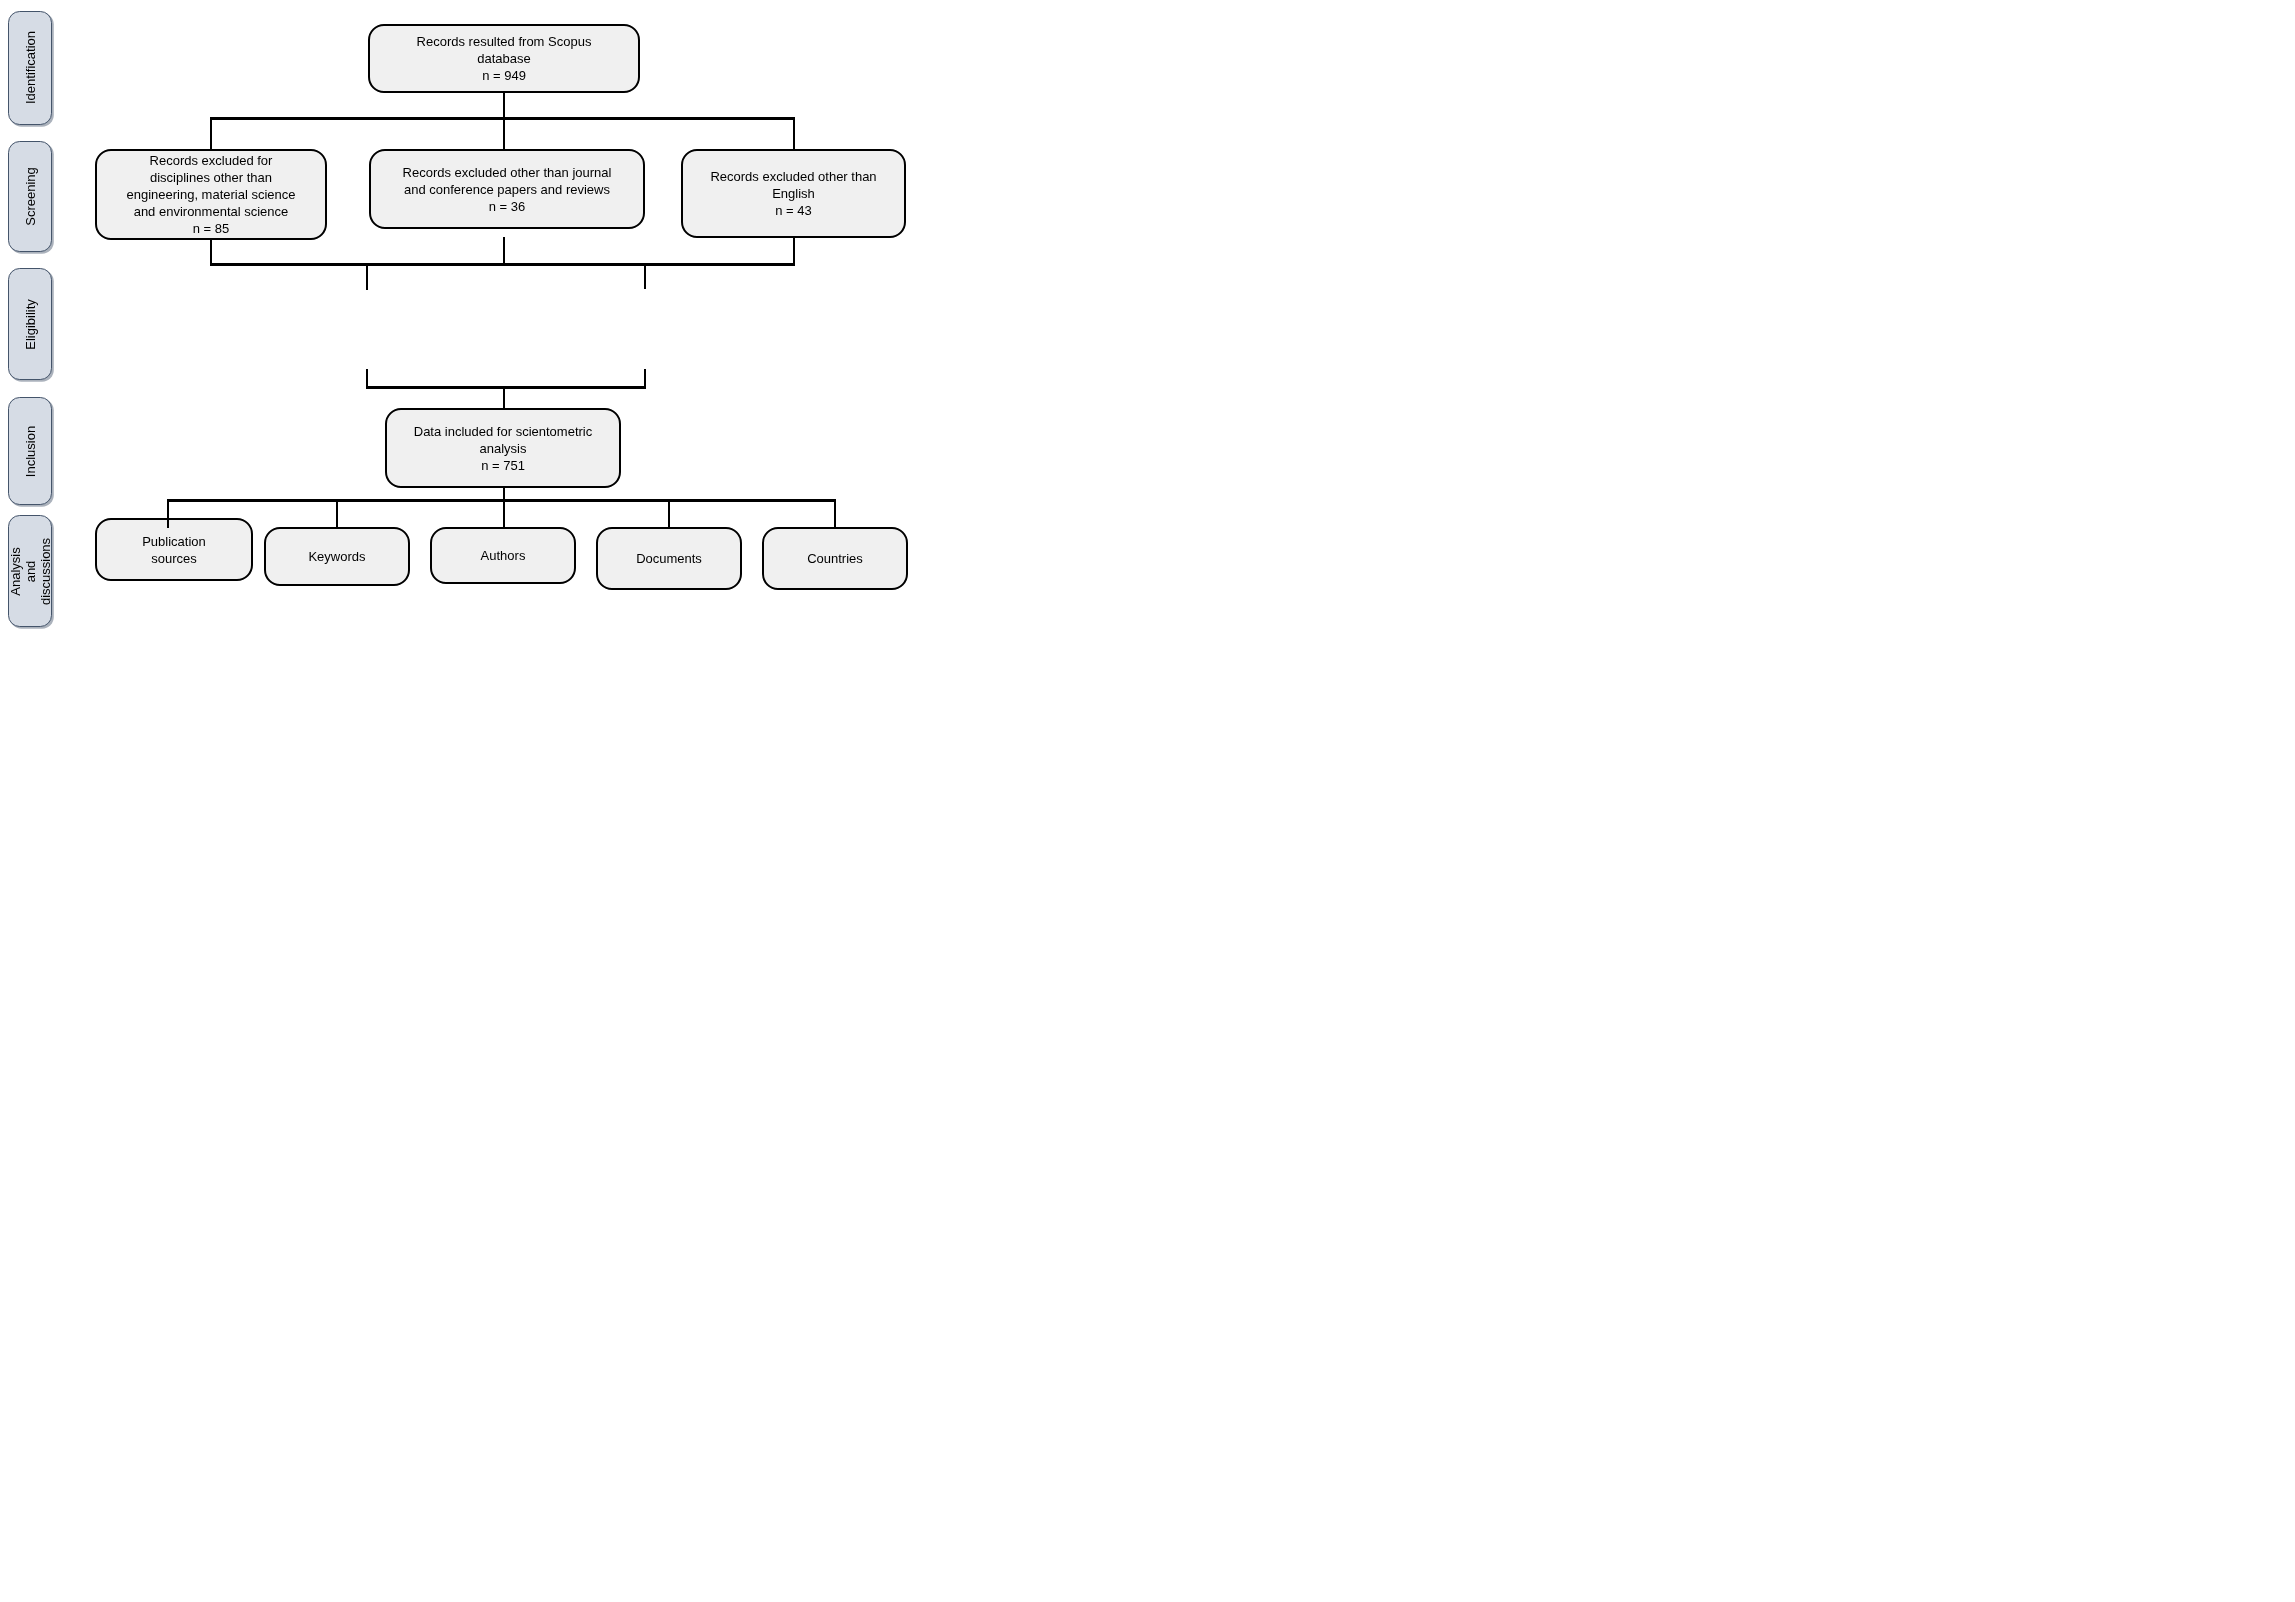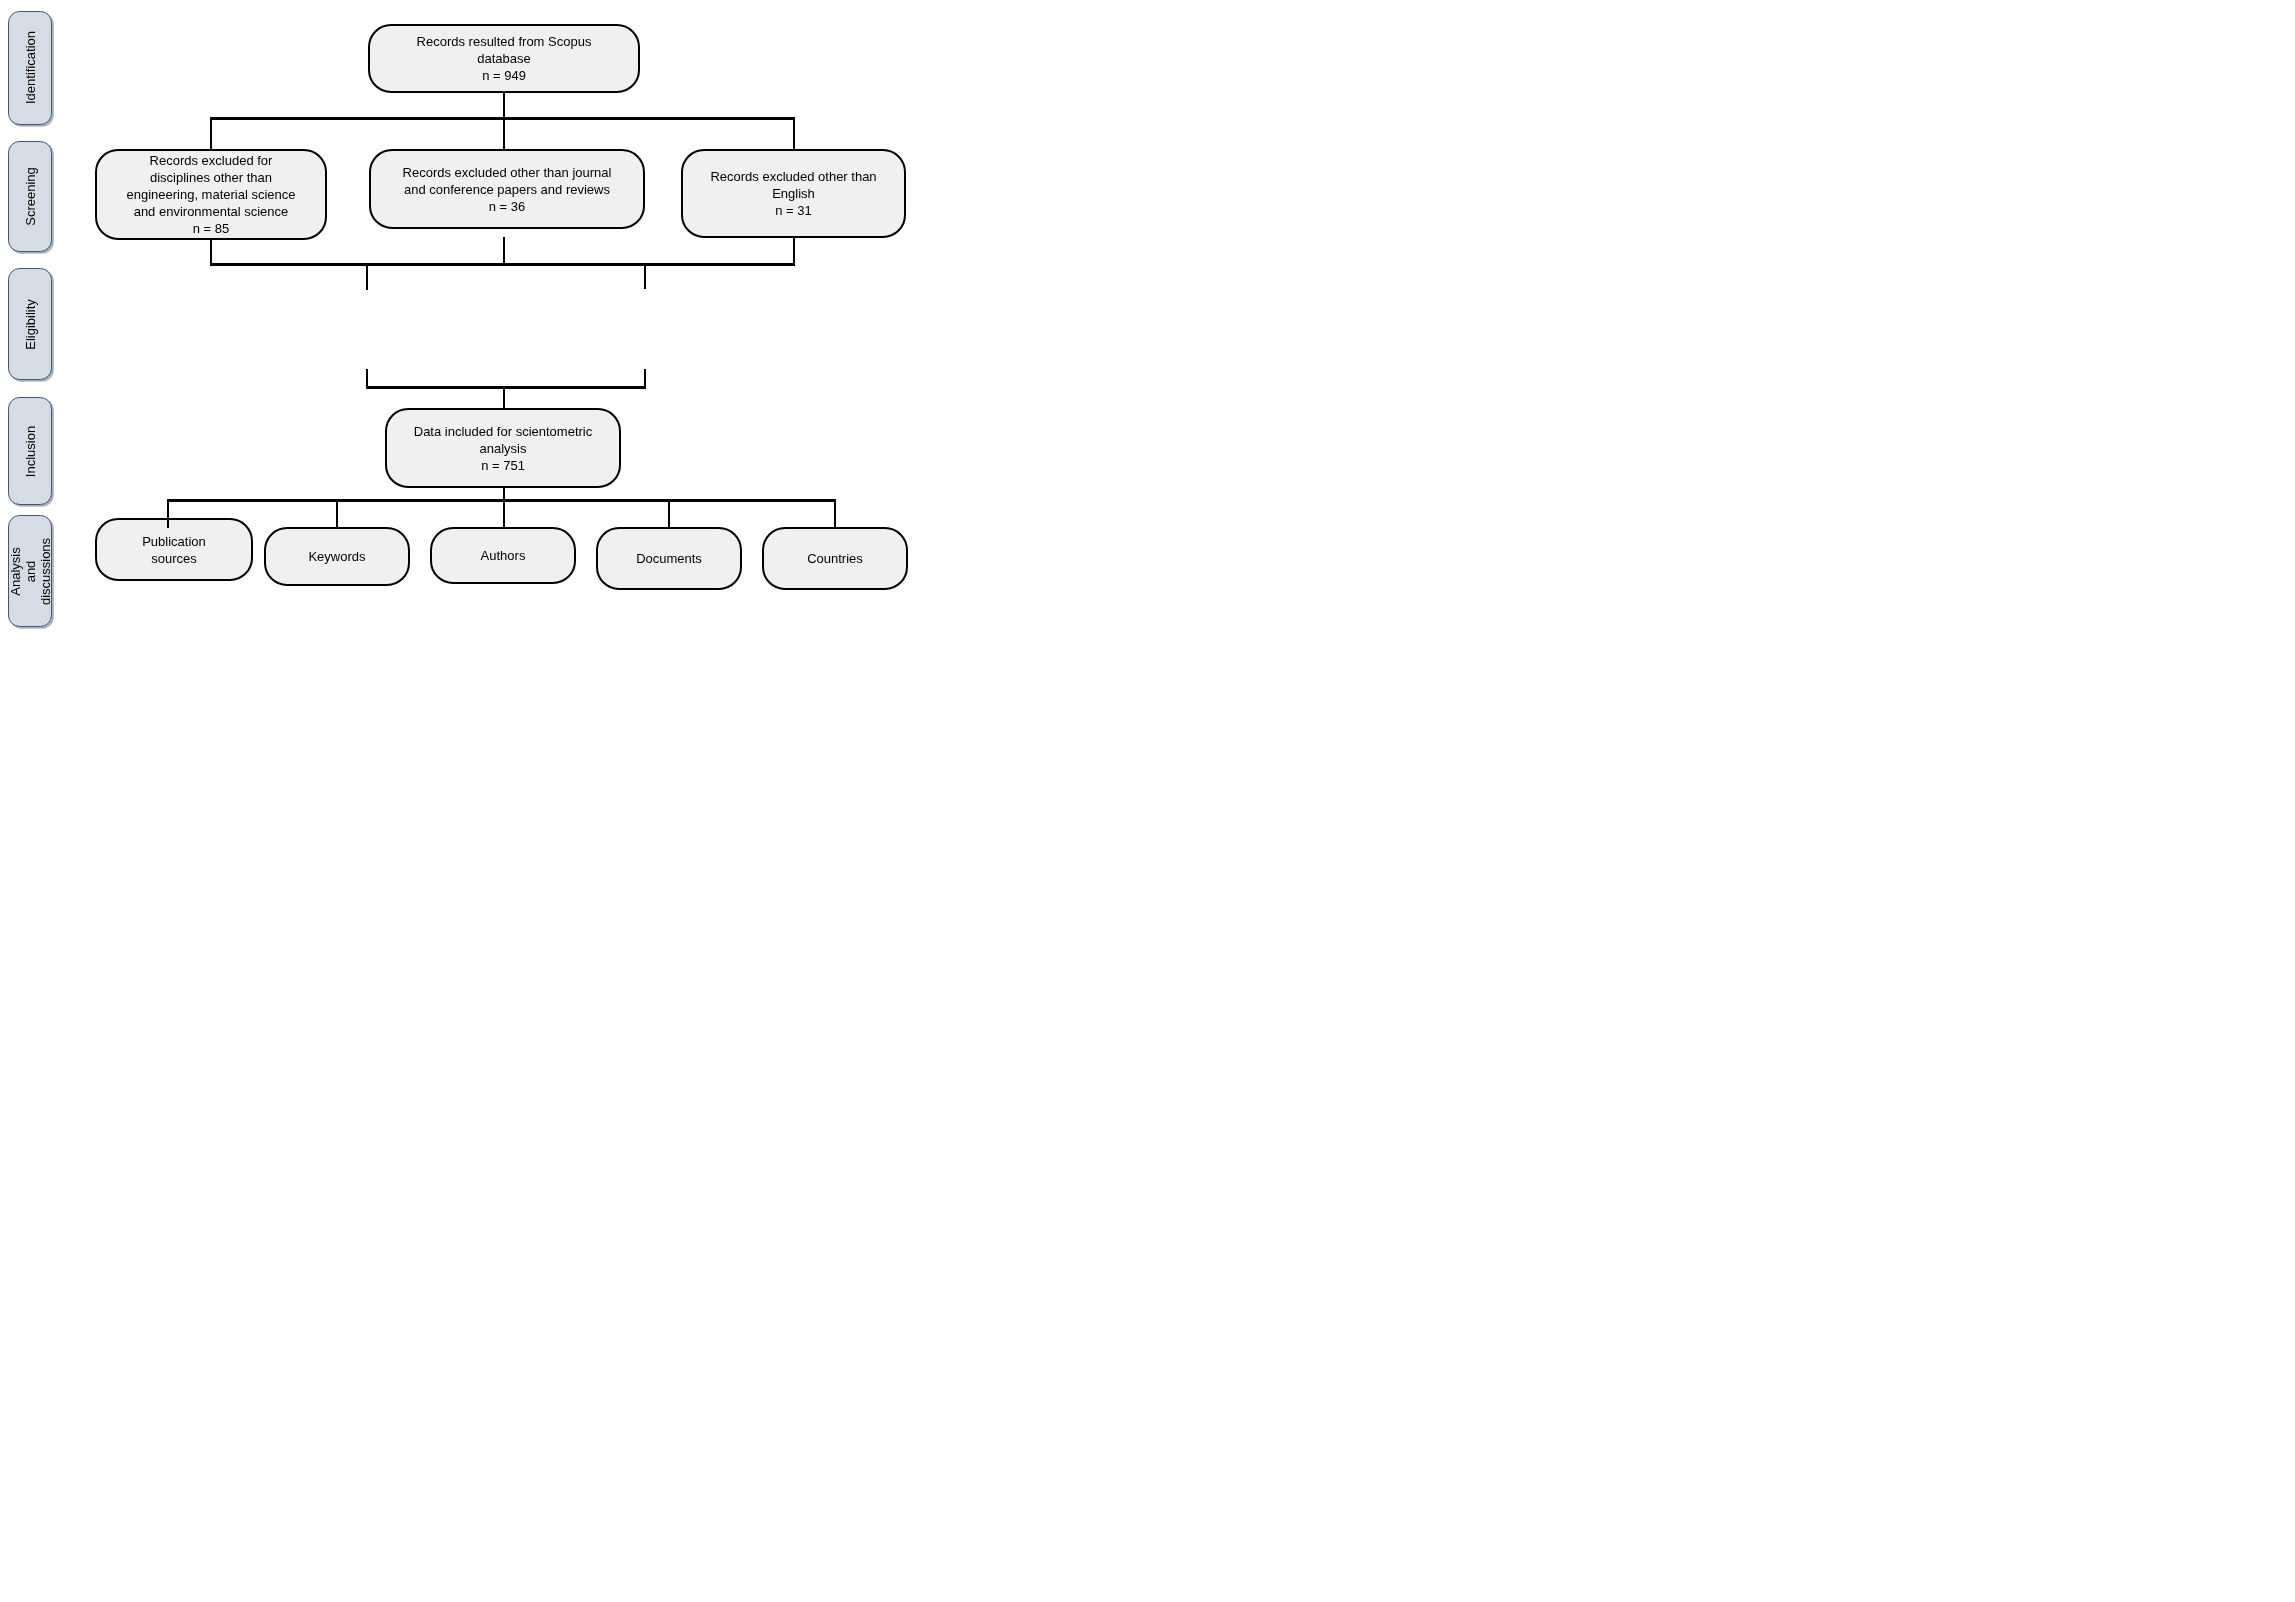--- a/index.html
+++ b/index.html
@@ -36,21 +36,21 @@
     font-size: 13px;
     line-height: 15px;
     color: #000000;
   }
   
   .node {
     position: absolute;
     box-sizing: border-box;
     background: #f0f0f0;
     border: 2.9px solid #000000;
-    border-radius: 23px;
+    border-radius: 16px;
     display: flex;
     flex-direction: column;
     align-items: center;
     justify-content: center;
     text-align: center;
     padding: 2.3px 4.7px;
   }
   .node-label, .node-count {
     white-space: pre-line;
     font-size: 13px;
@@ -103,21 +103,21 @@
 
   <div class="node" style="left:369px;top:149px;width:276px;height:80px">
     <div class="node-label">Records excluded other than journal
 and conference papers and reviews</div>
     <div class="node-count">n = 36</div>
   </div>
 
   <div class="node" style="left:681px;top:149px;width:225px;height:89px">
     <div class="node-label">Records excluded other than
 English</div>
-    <div class="node-count">n = 31</div>
+    <div class="node-count">n = 43</div>
   </div>
 
 
 
   <div class="node" style="left:385px;top:408px;width:236px;height:80px">
     <div class="node-label">Data included for scientometric
 analysis</div>
     <div class="node-count">n = 751</div>
   </div>
 

